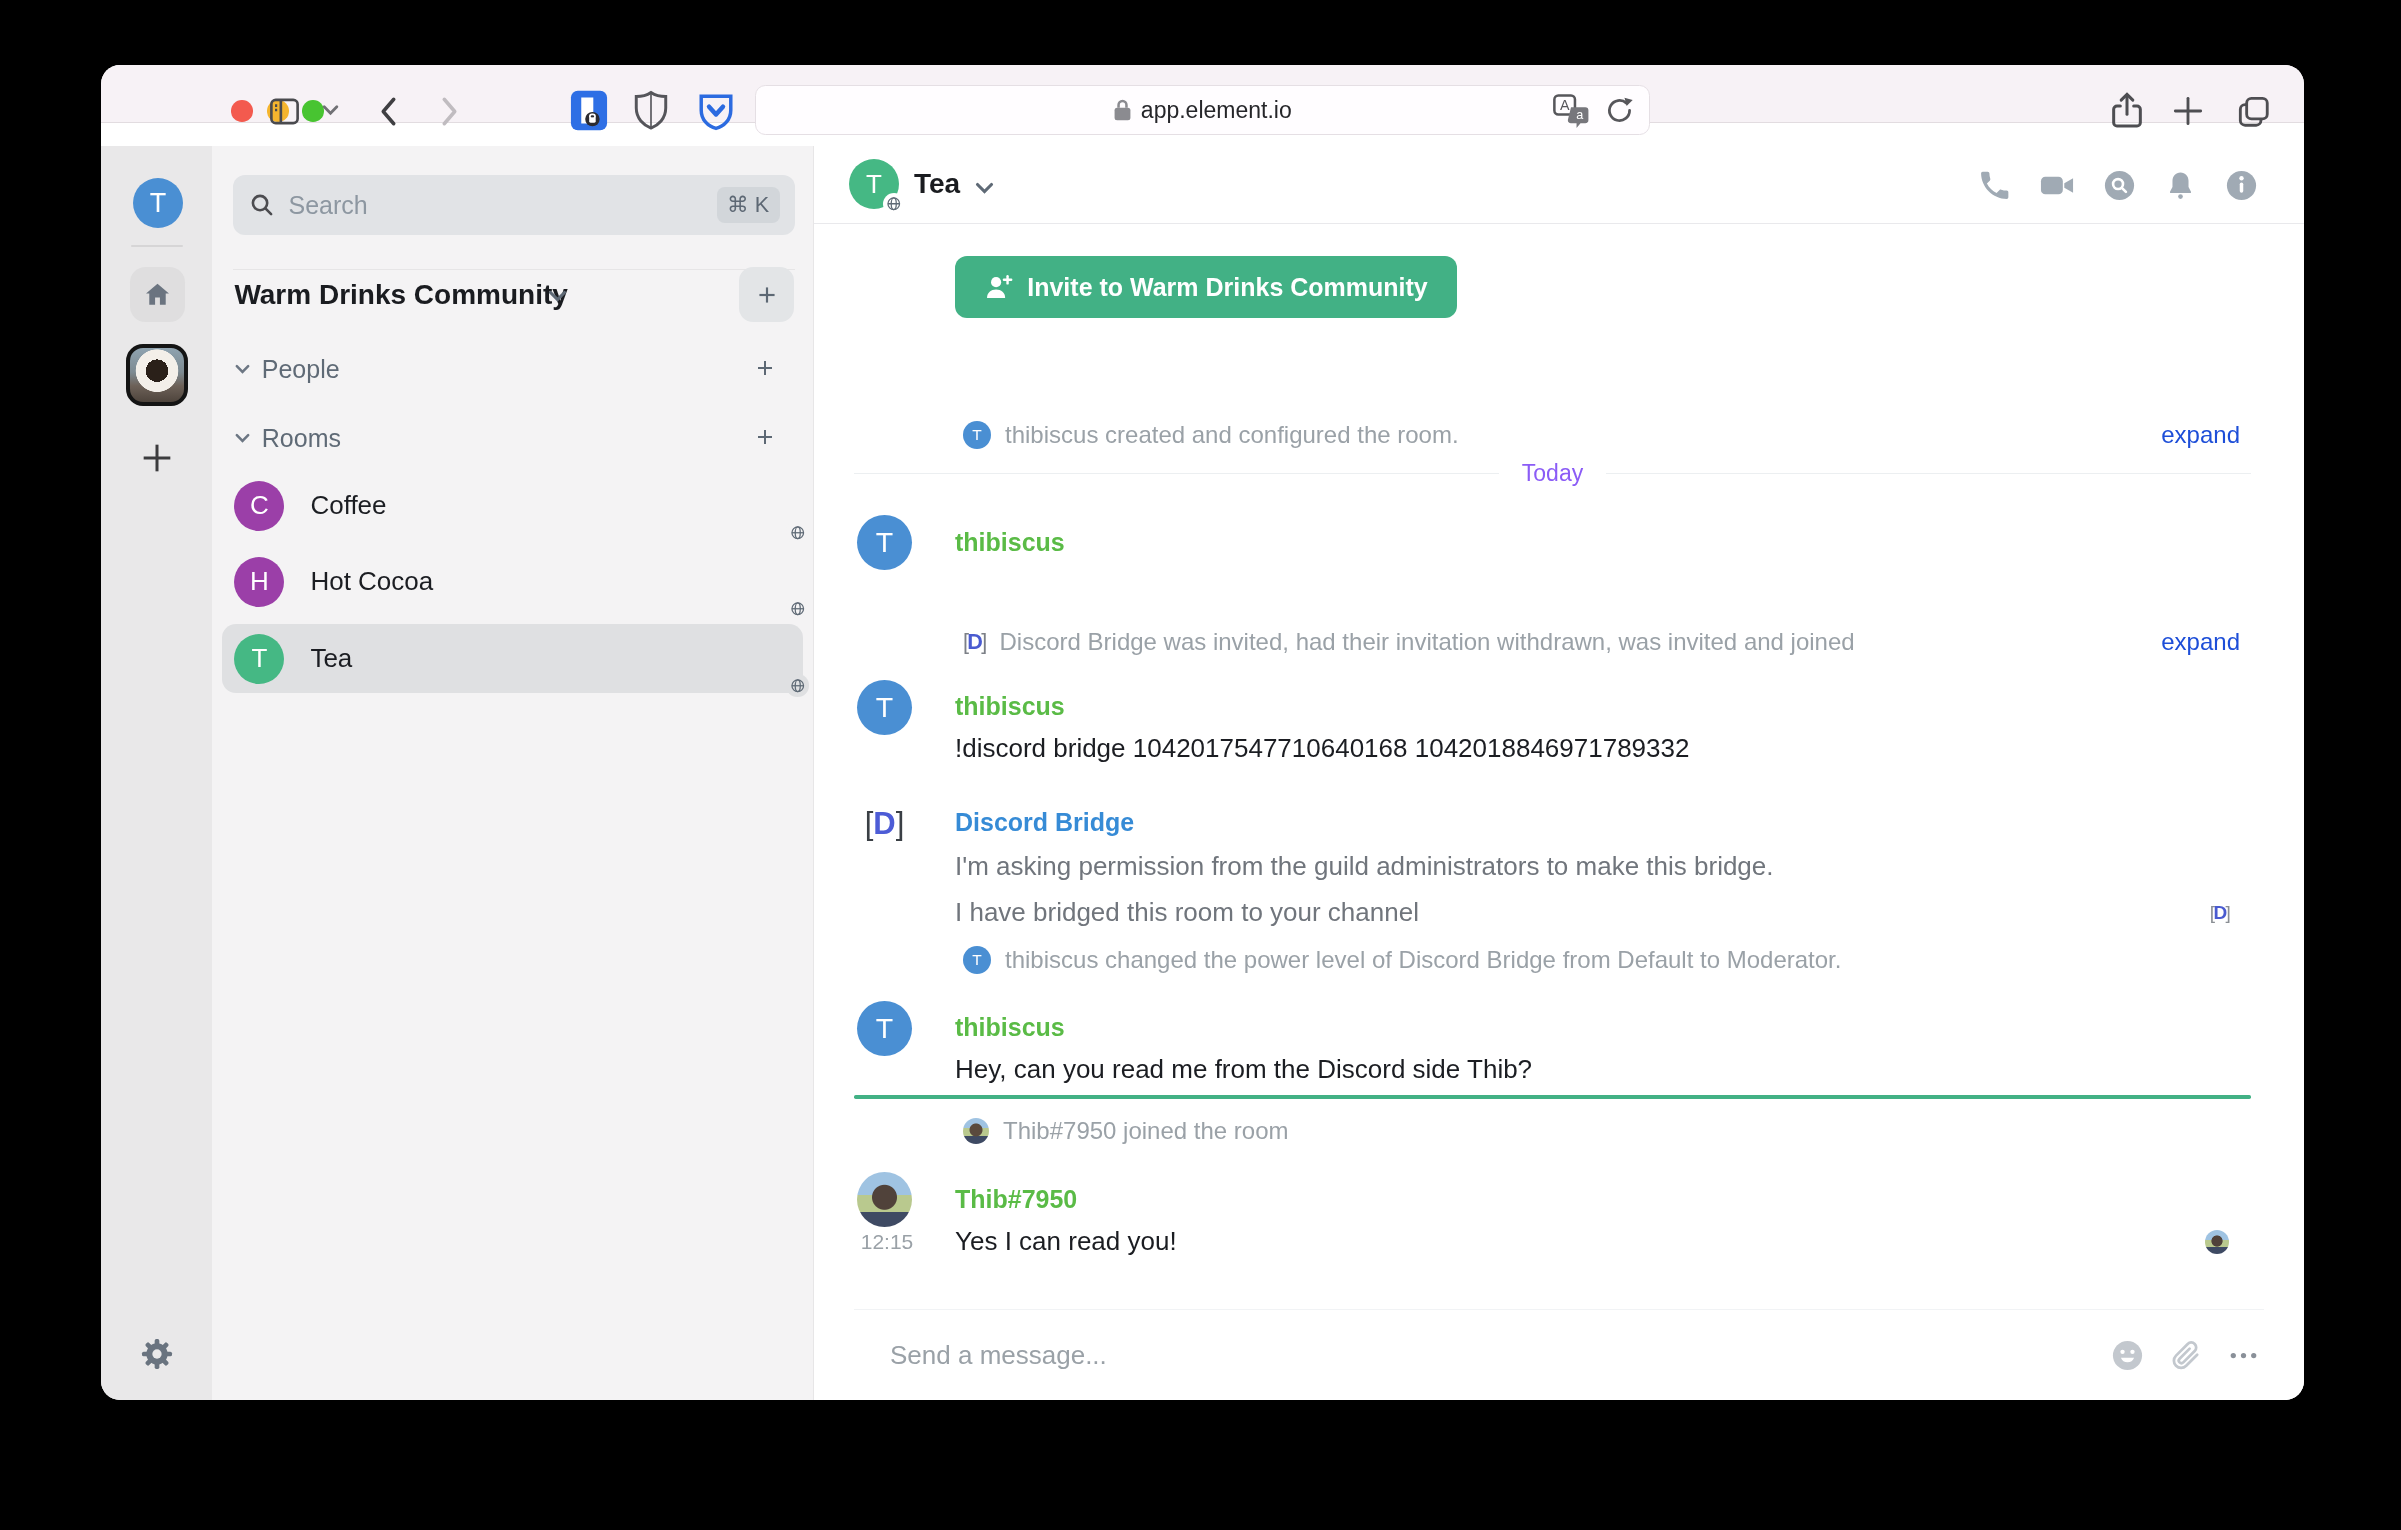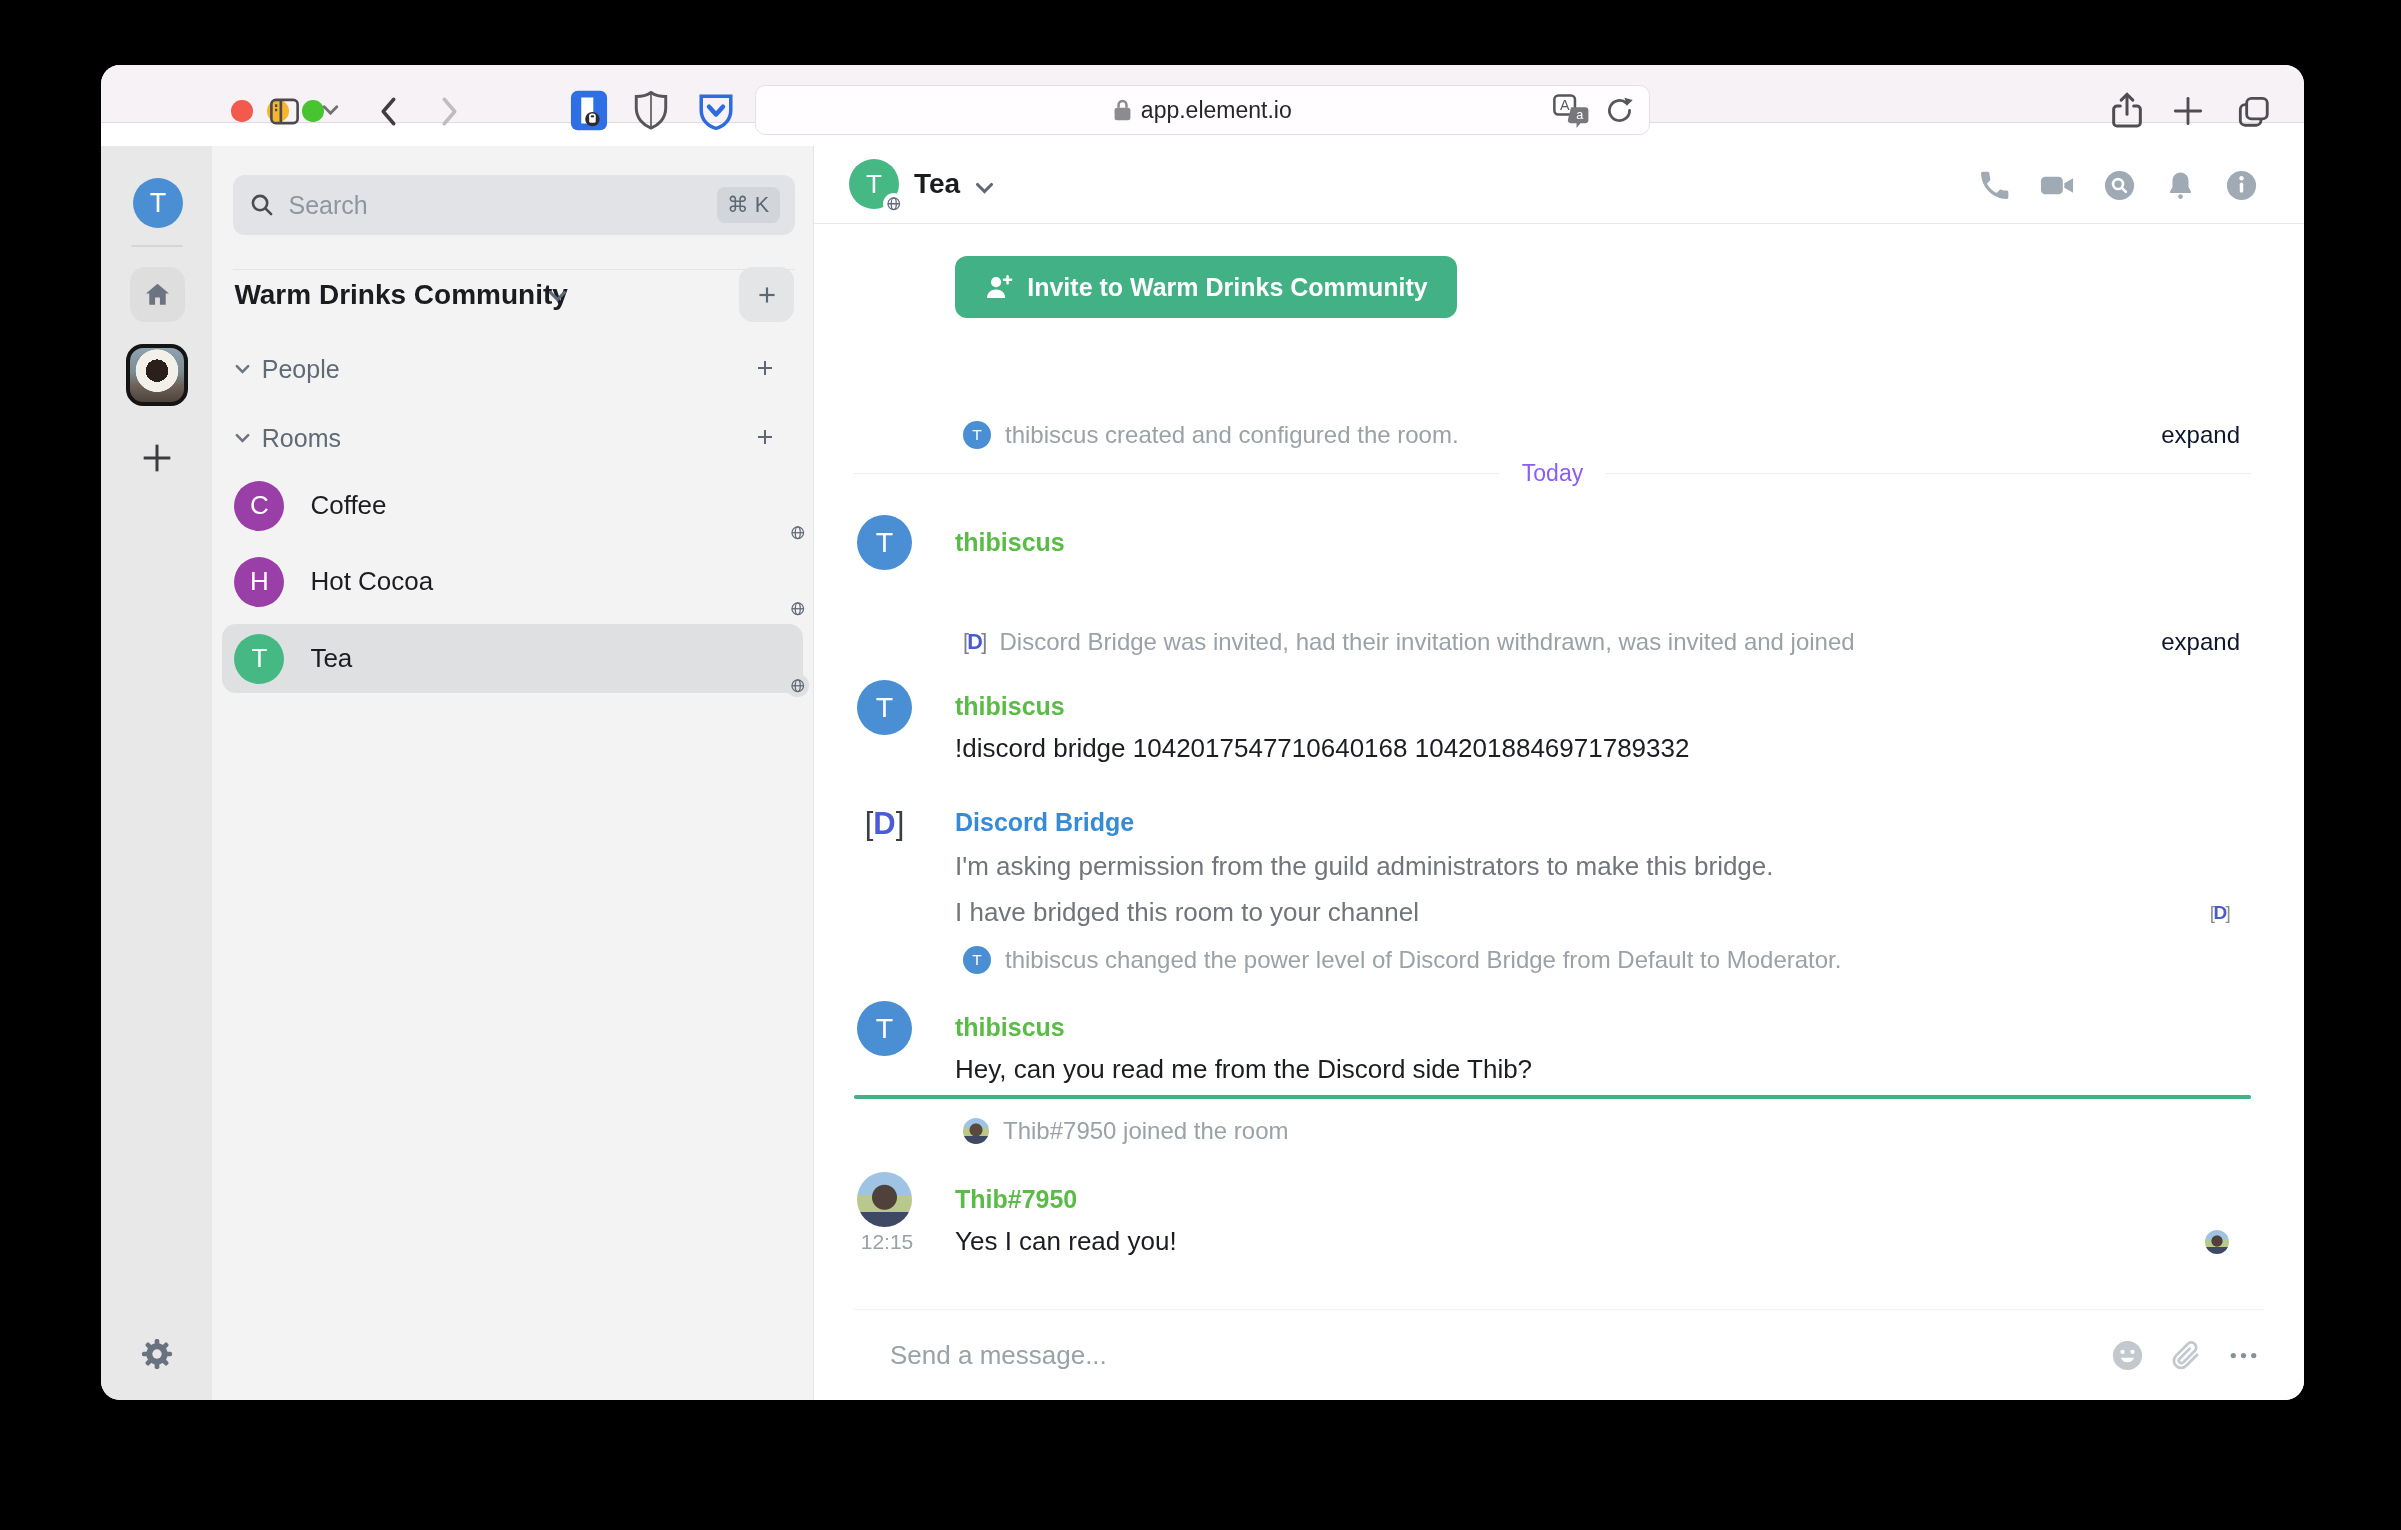--- a/index.html
+++ b/index.html
@@ -66,21 +66,21 @@
   .btn-secondary { position:absolute; left:661px; top:110px; width:327px; height:62px; background:#fff; border:1.7px solid #3fa97e; border-radius:12px; color:#3aa878; font-size:25px; font-weight:bold; display:flex; align-items:center; justify-content:center; font-family:inherit; }
 
   .event-row { position:absolute; left:149px; height:31px; display:flex; align-items:center; }
   .event-row .mini-av { width:28px; height:28px; border-radius:50%; background:#4a8fd3; color:#fff; font-size:15.5px; display:flex; align-items:center; justify-content:center; flex:none; }
   .event-row .mini-d { font-size:21.6px; color:#7c8087; letter-spacing:-1.7px; }
   .event-row .mini-d b { color:#4a5bd0; font-weight:bold; }
   .event-row .ev-text { font-size:24px; color:#9aa1a7; margin-left:14px; white-space:nowrap; }
   .mini-photo { width:26px; height:26px; border-radius:50%; flex:none;
      background: radial-gradient(circle at 50% 46%, #5a4a3d 0 6px, rgba(0,0,0,0) 7px),
                  linear-gradient(180deg,#9fc3e2 0 40%, #b9c98e 40% 70%, #3e4a63 70% 100%); }
-  .expand-link { position:absolute; right:64px; font-size:24px; color:#0f172a; }
+  .expand-link { position:absolute; right:64px; font-size:24px; color:#1d4ed8; }
 
   .day-sep { position:absolute; left:40px; right:53px; height:31px; display:flex; align-items:center; }
   .day-sep .line { flex:1; height:0.9px; background:#eceff1; }
   .day-sep .day { font-size:23px; color:#8b5cf6; padding:0 22.4px; }
 
   .msg-avatar { position:absolute; left:43px; width:55px; height:55px; border-radius:50%; background:#4a8fd3; color:#fff; font-size:28.5px; display:flex; align-items:center; justify-content:center; }
   .msg-avatar.photo { background: radial-gradient(circle at 50% 46%, #50423a 0 12px, rgba(0,0,0,0) 13px),
                  linear-gradient(180deg,#9fc3e2 0 42%, #b9c98e 42% 72%, #3e4a63 72% 100%); }
   .msg-avatar.bracket-d { background:none; color:#3a3f45; font-size:31px; }
   .msg-avatar.bracket-d b { color:#4d5cd6; }

